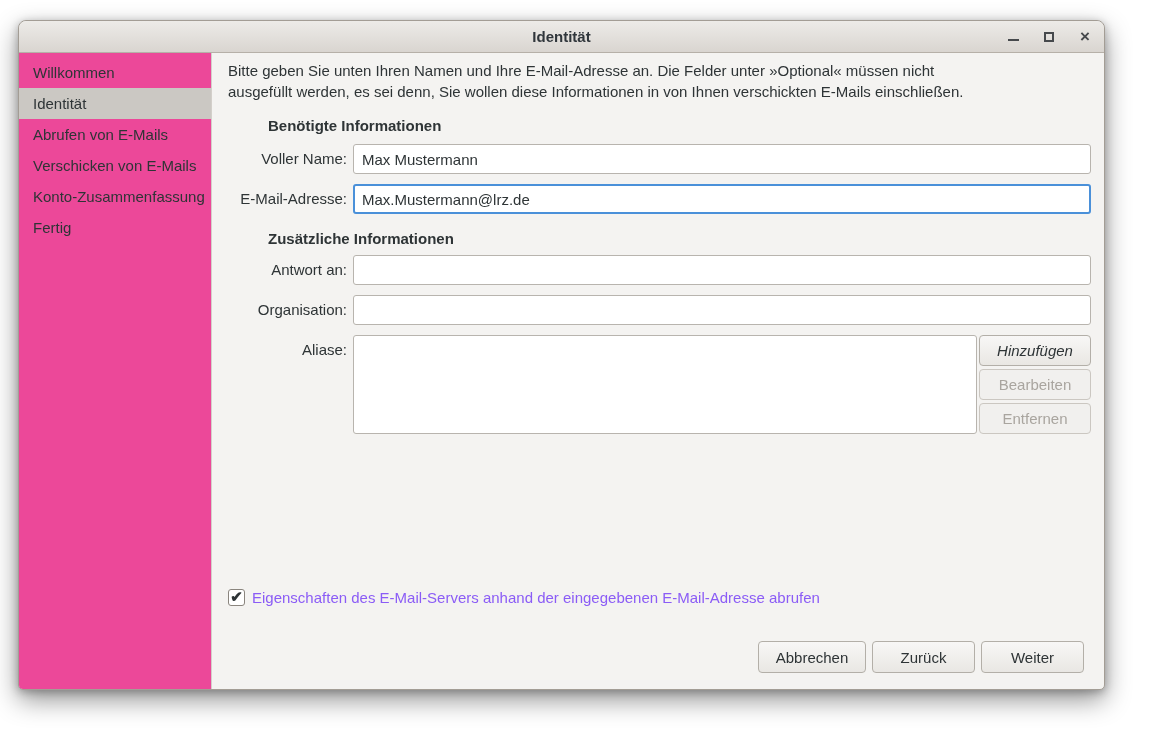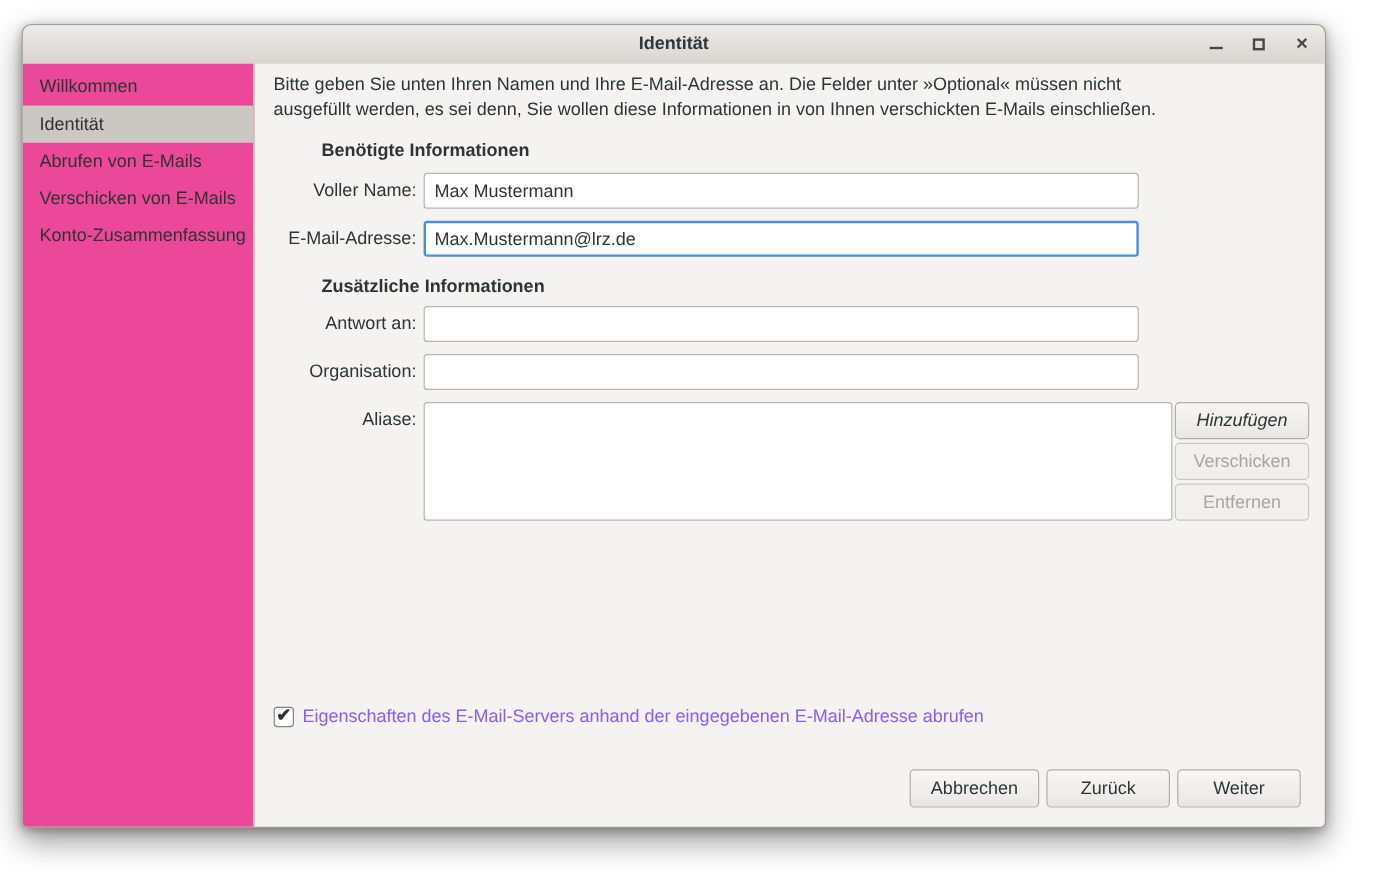--- a/index.html
+++ b/index.html
@@ -34,21 +34,21 @@
 
   .intro { position: absolute; left: 16px; top: 7px; font-size: 15px; line-height: 21px;
     color: #2e3436; }
 
   .sect-head { position: absolute; left: 16px; font-size: 15px; font-weight: bold; margin-left: 40px; }
   .head-required { top: 64px; }
   .head-optional { top: 177px; }
 
   .f-label { position: absolute; left: 0; width: 135px; text-align: right; font-size: 15px;
     line-height: 30px; color: #2e3436; }
-  .f-input { position: absolute; left: 141px; width: 596px; height: 30px;
+  .f-input { position: absolute; left: 141px; width: 738px; height: 30px;
     border: 1px solid #b8b4ae; border-radius: 3px; background: #ffffff;
     font-family: "Liberation Sans", sans-serif; font-size: 15px; color: #2e3436;
     padding: 0 8px; outline: none; }
   .f-input.focused { border: 2px solid #4a90d9; padding: 0 7px; }
 
   .lbl-fullname { top: 91px; }   .in-fullname { top: 91px; }
   .lbl-email   { top: 131px; }   .in-email   { top: 131px; }
   .lbl-reply   { top: 202px; }   .in-reply   { top: 202px; }
   .lbl-org     { top: 242px; }   .in-org     { top: 242px; }
   .lbl-alias   { top: 282px; }
@@ -99,20 +99,21 @@
   </div>
 
   <div class="win-body">
 
     <div class="sidebar">
       <div class="side-item">Willkommen</div>
       <div class="side-item selected">Identität</div>
       <div class="side-item">Abrufen von E-Mails</div>
       <div class="side-item">Verschicken von E-Mails</div>
       <div class="side-item">Konto-Zusammenfassung</div>
+      <div class="side-item">Fertig</div>
     </div>
 
     <div class="main">
 
       <div class="intro">
         <div>Bitte geben Sie unten Ihren Namen und Ihre E-Mail-Adresse an. Die Felder unter »Optional« müssen nicht</div>
         <div>ausgefüllt werden, es sei denn, Sie wollen diese Informationen in von Ihnen verschickten E-Mails einschließen.</div>
       </div>
 
       <div class="sect-head head-required">Benötigte Informationen</div>
@@ -128,21 +129,21 @@
       <div class="f-label lbl-reply">Antwort an:</div>
       <input class="f-input in-reply" type="text" value="" style="">
 
       <div class="f-label lbl-org">Organisation:</div>
       <input class="f-input in-org" type="text" value="" style="">
 
       <div class="f-label lbl-alias">Aliase:</div>
       <div class="alias-box"></div>
 
       <button class="gtk-btn alias-btn btn-add">Hinzufügen</button>
-      <button class="gtk-btn alias-btn btn-edit disabled" disabled="">Verschicken</button>
+      <button class="gtk-btn alias-btn btn-edit disabled" disabled="">Bearbeiten</button>
       <button class="gtk-btn alias-btn btn-remove disabled" disabled="">Entfernen</button>
 
       <div class="check-row">
         <span class="checkbox">
           <span class="check-mark">✔</span>
         </span>
         <span class="check-label">Eigenschaften des E-Mail-Servers anhand der eingegebenen E-Mail-Adresse abrufen</span>
       </div>
 
       <div class="footer">

